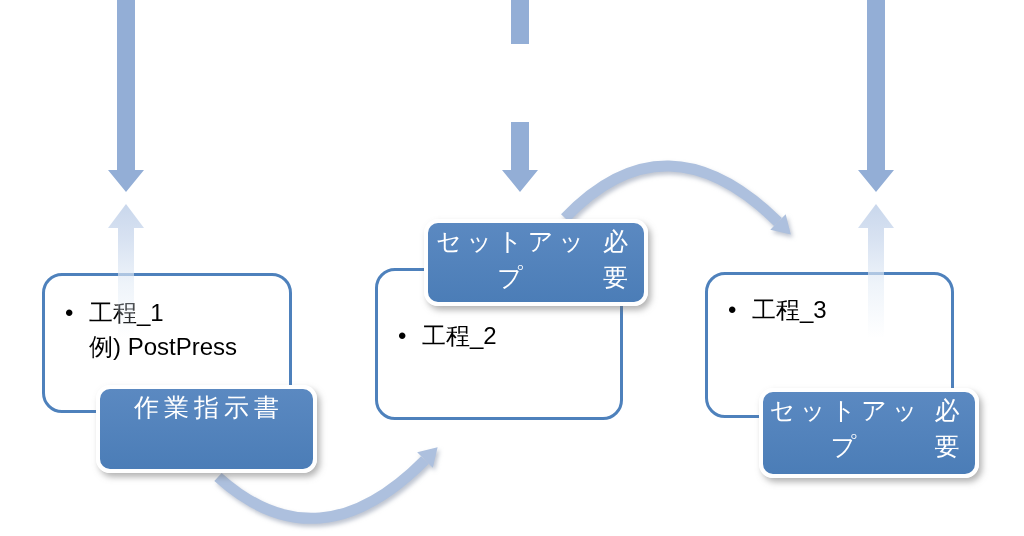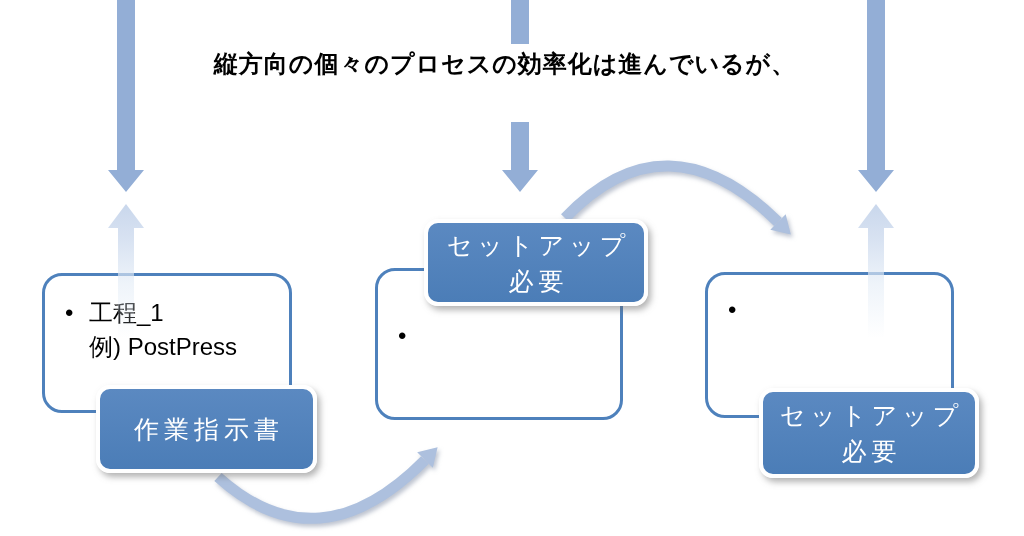--- a/index.html
+++ b/index.html
@@ -43,21 +43,21 @@
   .bullet{width:24px;flex:0 0 24px;}
   .example-line{margin-left:24px;}
 
   
   .callout{
     position:absolute;z-index:6;box-sizing:border-box;
     background:linear-gradient(180deg,#5b89c1 0%,#4b7db7 100%);
     border:4px solid #ffffff;border-radius:14px;
     box-shadow:3px 4px 6px rgba(105,105,105,0.5);
     color:#ffffff;text-align:center;font-size:25px;letter-spacing:5px;
-    display:flex;flex-direction:column;justify-content:center;
+    display:flex;flex-direction:row;justify-content:center;
     padding-left:5px; 
   }
   .callout .cline{line-height:36px;}
   .co-work{left:96px;top:385px;width:221px;height:88px;text-align:center;}
   .co-mid{left:424px;top:219px;width:224px;height:87px;}
   .co-right{left:759px;top:388px;width:220px;height:90px;}
 
   
   .curve{position:absolute;z-index:2;filter:drop-shadow(2px 3px 2px rgba(125,138,161,0.5));}
   .curve1{left:195px;top:438px;}
@@ -77,40 +77,41 @@
   <svg class="curve curve1" width="260" height="98" viewBox="0 0 260 98">
     <path d="M23 39 Q123.5 129.5 230 22"></path>
     <polygon points="242.6,9.3 237.8,29.7 222.2,14.3"></polygon>
   </svg>
   <svg class="curve curve2" width="262" height="96" viewBox="0 0 262 96">
     <path d="M17 66 Q118.5 -40 230 70"></path>
     <polygon points="242.8,82.6 222.3,77.8 237.7,62.2"></polygon>
   </svg>
 
   <div class="heading">
-    <div>縦方向の個々のプロセスの効率化は進んでいるが、</div>
   </div>
 
   <div class="pbox pbox1">
     <div class="bullet-row">
       <span class="bullet">•</span>
       <span>工程_1</span>
     </div>
     <div class="example-line">例) PostPress</div>
   </div>
 
   <div class="pbox pbox2">
     <div class="bullet-row">
       <span class="bullet">•</span>
+      <span>工程_2</span>
     </div>
   </div>
 
   <div class="pbox pbox3">
     <div class="bullet-row">
       <span class="bullet">•</span>
+      <span>工程_3</span>
     </div>
   </div>
 
   <div class="up-arrow ua-left"></div>
   <div class="up-arrow ua-right"></div>
 
   <div class="callout co-work">
     <div class="cline">作業指示書</div>
   </div>
 

